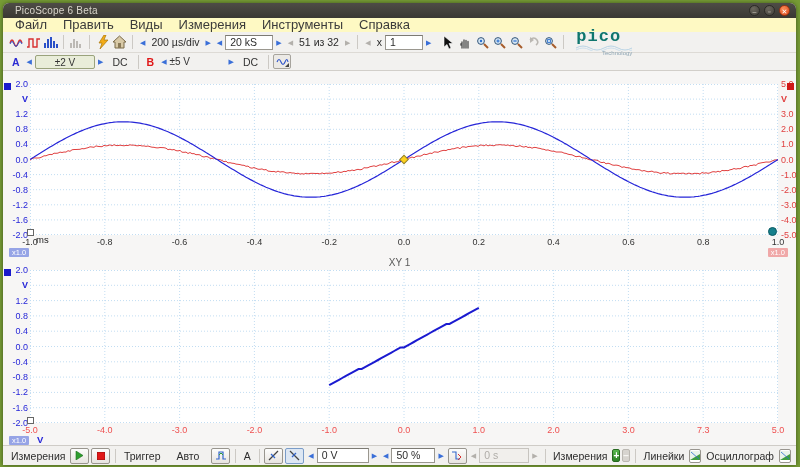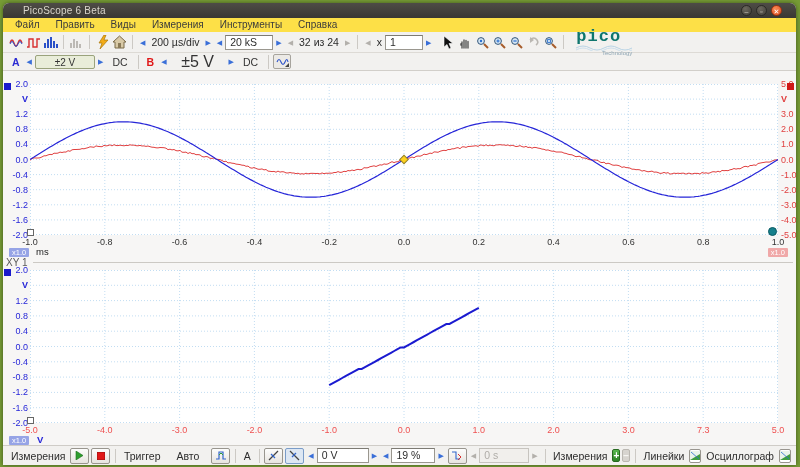--- a/index.html
+++ b/index.html
@@ -1,45 +1,45 @@
 <!DOCTYPE html>
 <html><head>
 <meta charset="utf-8">
 <style>
   *{box-sizing:border-box;margin:0;padding:0}
   html,body{width:800px;height:467px}
   body{position:relative;background:#769b35;font-family:"Liberation Sans","DejaVu Sans",sans-serif;overflow:hidden}
   .window{position:absolute;left:3px;top:3px;width:793px;height:462px;background:#f2f1ef;border-radius:6px 6px 0 0;box-shadow:0 0 4px rgba(0,0,0,.45)}
   
-  .titlebar{height:15px;background:linear-gradient(#4e4c46,#3a3833);border-radius:6px 6px 0 0;display:flex;align-items:center;padding:0 14px;color:#d9d5cb;font-size:10px}
+  .titlebar{height:15px;background:linear-gradient(#4e4c46,#3a3833);border-radius:6px 6px 0 0;display:flex;align-items:center;padding:0 6px;color:#d9d5cb;font-size:10px}
   .titlebar .title{margin-left:6px;letter-spacing:.2px}
   .winbtns{margin-left:auto;display:flex;gap:4px;align-items:center}
   .wb{width:11px;height:11px;border-radius:50%;font-size:7px;line-height:11px;text-align:center;color:#cfcbc2;background:radial-gradient(circle at 35% 30%,#6b675d,#44423c);border:1px solid #2b2a26;cursor:pointer}
   .wb.close{background:radial-gradient(circle at 35% 30%,#f98b57,#df4b1e);color:#fff;border-color:#9e3110}
   
-  .menubar{height:14px;background:#fde047;display:flex;align-items:center;font-size:10px;color:#3b3b3b;padding-left:4px}
+  .menubar{height:14px;background:#fef9c3;display:flex;align-items:center;font-size:13px;color:#3b3b3b;padding-left:4px}
   .menubar span{padding:0 8px;line-height:14px;cursor:default}
   
   .toolbar{height:21px;background:#f2f1ef;border-bottom:1px solid #dddad5;display:flex;align-items:center;padding:0 5px;font-size:10.5px;color:#2c2c2c}
   .tbtn{width:17px;height:17px;display:flex;align-items:center;justify-content:center;border-radius:2px;cursor:pointer}
   .vsep{width:1px;height:14px;background:#ccc9c4;margin:0 4px}
   .arr{font-size:7px;color:#3a6fd8;padding:0 3px;cursor:pointer;line-height:17px}
   .arr.gray{color:#b3b0ab}
   .tlabel{padding:0 3px;white-space:nowrap}
   .ibox{background:#fff;border:1px solid #9a978f;border-top-color:#7c7a73;height:15px;line-height:13px;font-size:10.5px;padding:0 4px;white-space:nowrap;cursor:text}
   .ibox.disabled{background:#f1efec;color:#b0ada8;border-color:#c7c4bf}
   .brand{margin-left:8px;display:flex;flex-direction:column;line-height:1;cursor:default}
   .brand .bname{font-family:Liberation Mono, monospace;font-size:17px;font-weight:bold;color:#0f766e;letter-spacing:1px}
   .brand .bsub{font-size:6px;color:#8fa6b5;text-align:right;margin-top:-1px}
   
   .channelbar{height:18px;background:#f2f1ef;border-bottom:1px solid #d2cfca;display:flex;align-items:center;padding:0 5px;font-size:10.5px}
   .chA{color:#2a2ad2;font-weight:bold}
   .chB{color:#e01818;font-weight:bold}
   .rangebox{width:60px;height:14px;line-height:13px;text-align:center;font-size:10px;background:#e9edd9;border:1px solid #9aa37c;border-radius:2px;color:#333;cursor:pointer}
-  .rangeplain{width:56px;text-align:center;font-size:16px;color:#333;cursor:pointer}
+  .rangeplain{width:56px;font-size:10px;color:#333;cursor:pointer}
   .coup{padding:0 6px;color:#333;cursor:pointer}
   .awgbtn{width:18px;height:15px;border:1px solid #a7a49d;border-radius:2px;background:#eceae6;display:flex;align-items:center;justify-content:center;position:relative;cursor:pointer}
   .awgbtn:after{content:"";position:absolute;right:1px;bottom:1px;border-left:4px solid transparent;border-bottom:4px solid #444}
   
   .main{position:relative;height:374px;background:#f7f6f5;overflow:hidden}
   .vhead{position:absolute;left:3px;right:3px;display:flex;align-items:center;font-size:10px;color:#5a5a5a;height:11px}
   .vhead .hline{flex:1;border-top:1px solid #ccc9c4;margin-left:5px}
   .plot{position:absolute;background:#fff}
   .tick{position:absolute;font-size:9px;line-height:10px;white-space:nowrap}
   .zbadge{position:absolute;font-size:7.5px;line-height:9px;color:#fff;background:#96a4e6;padding:0 3px;border-radius:1px}
@@ -126,21 +126,21 @@
         </svg>
     </span>
     <span class="vsep"></span>
     <span class="arr">◀</span>
     <span class="tlabel">200 µs/div</span>
     <span class="arr">▶</span>
     <span class="arr">◀</span>
     <span class="ibox" style="min-width:48px">20 kS</span>
     <span class="arr">▶</span>
     <span class="arr gray">◀</span>
-    <span class="tlabel">32 из 24</span>
+    <span class="tlabel">51 из 32</span>
     <span class="arr gray">▶</span>
     <span class="vsep"></span>
     <span class="arr gray">◀</span>
     <span class="tlabel">x</span>
     <span class="ibox" style="min-width:38px">1</span>
     <span class="arr">▶</span>
     <span class="tbtn" style="margin-left:6px">
       <svg width="11" height="13">
           <polygon points="1,0 1,11 4,8.5 6,13 8,12 6,7.5 10,7.5" fill="#111" stroke="#fff" stroke-width=".6"></polygon>
         </svg>
@@ -272,27 +272,27 @@
       <div class="tick" style="left: 159.6px; top: 166px; width: 34px; text-align: center; color: rgb(51, 51, 51);">-0.6</div>
       <div class="tick" style="left: 234.4px; top: 166px; width: 34px; text-align: center; color: rgb(51, 51, 51);">-0.4</div>
       <div class="tick" style="left: 309.2px; top: 166px; width: 34px; text-align: center; color: rgb(51, 51, 51);">-0.2</div>
       <div class="tick" style="left: 384px; top: 166px; width: 34px; text-align: center; color: rgb(51, 51, 51);">0.0</div>
       <div class="tick" style="left: 458.8px; top: 166px; width: 34px; text-align: center; color: rgb(51, 51, 51);">0.2</div>
       <div class="tick" style="left: 533.6px; top: 166px; width: 34px; text-align: center; color: rgb(51, 51, 51);">0.4</div>
       <div class="tick" style="left: 608.4px; top: 166px; width: 34px; text-align: center; color: rgb(51, 51, 51);">0.6</div>
       <div class="tick" style="left: 683.2px; top: 166px; width: 34px; text-align: center; color: rgb(51, 51, 51);">0.8</div>
       <div class="tick" style="left: 758px; top: 166px; width: 34px; text-align: center; color: rgb(51, 51, 51);">1.0</div>
       <div class="zbadge" style="left: 6px; top: 177px;">x1.0</div>
-      <div class="unitlab" style="left: 33px; top: 176px; color: rgb(34, 34, 34); font-weight: normal;">ms</div>
+      <div class="unitlab" style="left: 33px; top: 164px; color: rgb(34, 34, 34); font-weight: normal;">ms</div>
       <div class="zbadge red" style="right: 8px; left: auto; top: 177px;">x1.0</div>
       <div class="sq blue" style="left: 1px; top: 12px;"></div>
       <div class="sq red" style="left: 784px; top: 12px;"></div>
       <div class="sq cb" style="left: 24px; top: 158px;"></div>
       <div class="dotmark" style="left: 765px; top: 156px;"></div>
-      <div class="vhead" style="top: 186px;">
+      <div class="vhead" style="top: 186px; flex-direction: column;">
         <span>XY 1</span>
         <span class="hline"></span>
       </div>
       <div class="plot" style="left: 27px; top: 199px; width: 748px; height: 153px;"><svg width="748" height="153">
           <line x1="0.5" y1="0" x2="0.5" y2="153" stroke="#c2ddf2" stroke-width="1" stroke-dasharray="1 2"></line>
           <line x1="74.8" y1="0" x2="74.8" y2="153" stroke="#c2ddf2" stroke-width="1" stroke-dasharray="1 2"></line>
           <line x1="149.6" y1="0" x2="149.6" y2="153" stroke="#c2ddf2" stroke-width="1" stroke-dasharray="1 2"></line>
           <line x1="224.4" y1="0" x2="224.4" y2="153" stroke="#c2ddf2" stroke-width="1" stroke-dasharray="1 2"></line>
           <line x1="299.2" y1="0" x2="299.2" y2="153" stroke="#c2ddf2" stroke-width="1" stroke-dasharray="1 2"></line>
           <line x1="374" y1="0" x2="374" y2="153" stroke="#c2ddf2" stroke-width="1" stroke-dasharray="1 2"></line>
@@ -375,21 +375,21 @@
     <span class="sbtn pressed">
       <svg width="11" height="11">
           <line x1="1" y1="1" x2="10" y2="10" stroke="#444" stroke-width="1.2"></line>
           <line x1="7" y1="3" x2="3" y2="7" stroke="#3366cc" stroke-width="1.2"></line>
         </svg>
     </span>
     <span class="arr">◀</span>
     <span class="ibox" style="min-width:52px">0 V</span>
     <span class="arr">▶</span>
     <span class="arr">◀</span>
-    <span class="ibox" style="min-width:44px">19 %</span>
+    <span class="ibox" style="min-width:44px">50 %</span>
     <span class="arr">▶</span>
     <span class="sbtn">
       <svg width="12" height="11">
           <path d="M1,2 h4 v7 h4" fill="none" stroke="#3366cc" stroke-width="1.1"></path>
           <path d="M7,4 l3,3 l-3,3" fill="none" stroke="#d83030" stroke-width="1"></path>
         </svg>
     </span>
     <span class="arr gray">◀</span>
     <span class="ibox disabled" style="min-width:50px">0 s</span>
     <span class="arr gray">▶</span>

